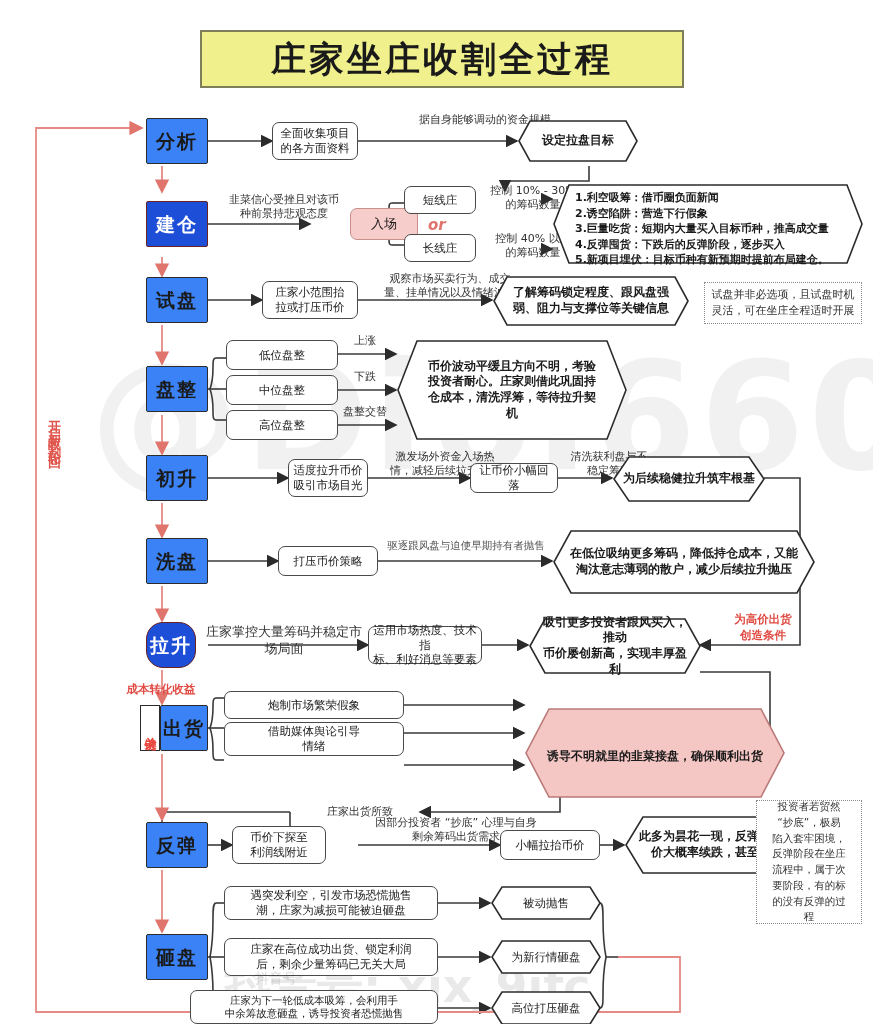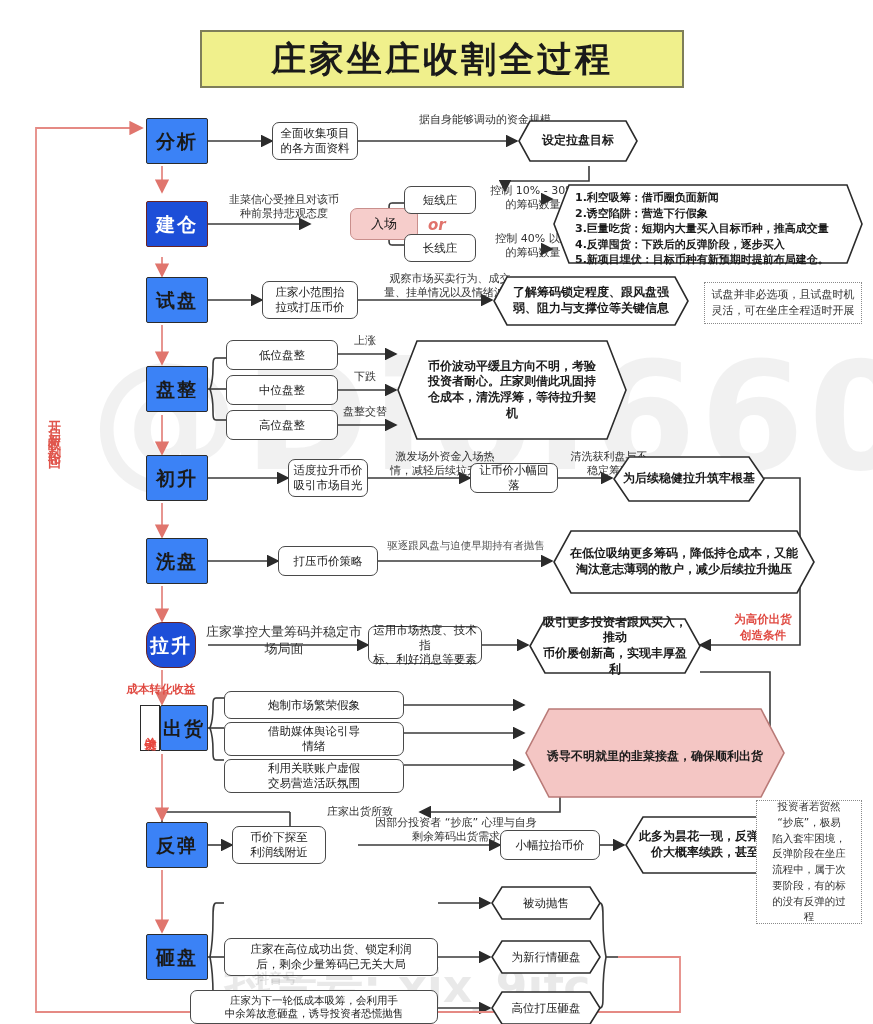--- a/index.html
+++ b/index.html
@@ -286,22 +286,20 @@
   </div>
   <div class="redlabel" style="left:718px;top:612px;width:90px;white-space:pre-line;">为高价出货
 创造条件</div>
 
   <div class="keytag" style="left:140px;top:705px;width:20px;height:46px;">关键</div>
   <div class="node stage-box" style="left:160px;top:705px;width:48px;height:46px;">出货</div>
   <div class="redlabel" style="left:96px;top:682px;width:130px;">成本转化收益</div>
   <div class="node rbox" style="left:224px;top:691px;width:180px;height:28px;">炮制市场繁荣假象</div>
   <div class="node rbox" style="left:224px;top:722px;width:180px;height:34px;white-space:pre-line;">借助媒体舆论引导
 情绪</div>
-  <div class="node rbox" style="left:224px;top:759px;width:180px;height:34px;white-space:pre-line;">利用关联账户虚假
-交易营造活跃氛围</div>
   <div class="hexwrap hexbold" style="left:525px;top:708px;width:260px;height:97px;">
     <svg viewBox="0 0 260 90" style="position:absolute;left:0;top:0;width:260px;height:90px;">
       <polygon points="24,1 236,1 259,45 236,89 24,89 1,45" fill="#f4c6c4" stroke="#b97a77" stroke-width="1.6"></polygon>
     </svg>
     <div class="hex" style="position:relative;padding:2px 16px;">诱导不明就里的韭菜接盘，确保顺利出货</div>
   </div>
   <div class="node plain" style="left:300px;top:804px;width:120px;height:16px;">庄家出货所致</div>
 
   <div class="node stage-box" style="left:146px;top:822px;width:62px;height:46px;">反弹</div>
   <div class="node rbox" style="left:232px;top:826px;width:94px;height:38px;white-space:pre-line;">币价下探至
@@ -319,20 +317,22 @@
   <div class="dotted" style="left:756px;top:800px;width:106px;height:124px;white-space:pre-line;font-size:10.5px;line-height:1.5;">投资者若贸然
 “抄底”，极易
 陷入套牢困境，
 反弹阶段在坐庄
 流程中，属于次
 要阶段，有的标
 的没有反弹的过
 程</div>
 
   <div class="node stage-box" style="left:146px;top:934px;width:62px;height:46px;">砸盘</div>
+  <div class="node rbox" style="left:224px;top:886px;width:214px;height:34px;white-space:pre-line;">遇突发利空，引发市场恐慌抛售
+潮，庄家为减损可能被迫砸盘</div>
   <div class="node rbox" style="left:224px;top:938px;width:214px;height:38px;white-space:pre-line;">庄家在高位成功出货、锁定利润
 后，剩余少量筹码已无关大局</div>
   <div class="node rbox" style="left:190px;top:990px;width:248px;height:34px;white-space:pre-line;font-size:10.5px;">庄家为下一轮低成本吸筹，会利用手
 中余筹故意砸盘，诱导投资者恐慌抛售</div>
 
   <div class="hexwrap" style="left:491px;top:886px;width:110px;height:34px;">
     <svg viewBox="0 0 110 34" style="position:absolute;left:0;top:0;width:110px;height:34px;">
       <polygon points="11,1 99,1 109,17 99,33 11,33 1,17" fill="#fff" stroke="#2b2b2b" stroke-width="1.6"></polygon>
     </svg>
     <div class="hex" style="position:relative;padding:2px 6px;">被动抛售</div>

